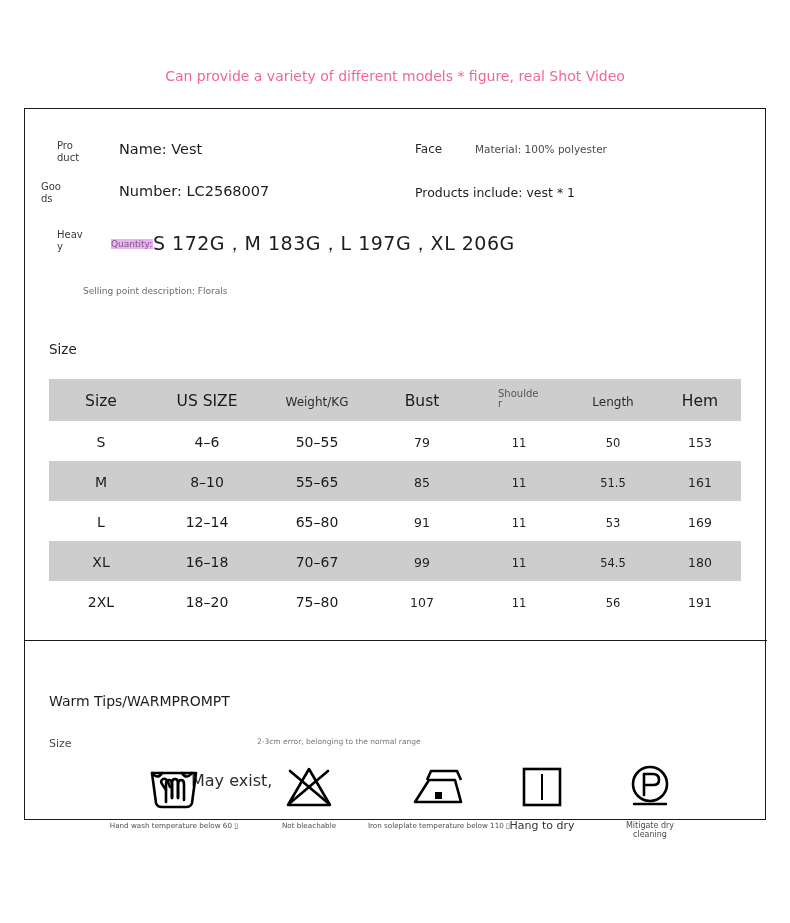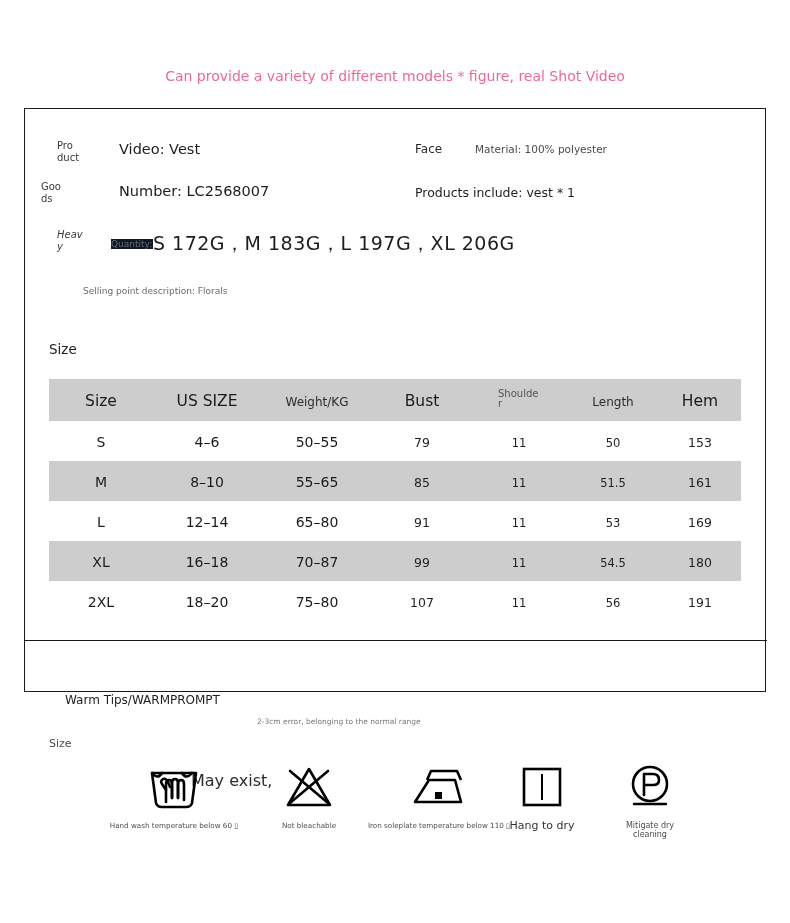--- a/index.html
+++ b/index.html
@@ -23,21 +23,21 @@
   .subtitle {
     position: absolute; left: 0; top: 68px; width: 790px;
     text-align: center;
     font-size: 14px; font-weight: 400;
     color: #f0669a; white-space: nowrap;
   }
 
   
   .frame {
     position: absolute; left: 24px; top: 108px;
-    width: 742px; height: 584px;
+    width: 742px; height: 712px;
     border: 1px solid #1a1a1a;
     background: #fff;
   }
   .divider {
     position: absolute; left: 0; width: 742px; height: 0;
     border-top: 1px solid #1a1a1a;
   }
 
   
   .info-row { position: absolute; left: 0; width: 742px; }
@@ -71,21 +71,21 @@
   table.size-table tbody tr.alt { background: #cdcdcd; }
   .h-lg  { font-size: 15.5px; color: #1a1a1a; }
   .h-md  { font-size: 12px;   color: #2c2c2c; }
   .h-sm  { font-size: 10px;  color: #555; line-height: 10px; display: inline-block;
            width: 42px; text-align: left; word-break: break-all; }
   .c-lg  { font-size: 14px;   color: #1a1a1a; }
   .c-md  { font-size: 12.5px; color: #1f1f1f; }
   .c-sm  { font-size: 11.5px; color: #1f1f1f; }
 
   
-  .tips-title { position: absolute; font-size: 12px; color: #1d1d1d; white-space: nowrap; margin-left: 16px; }
+  .tips-title { position: absolute; font-size: 14px; color: #1d1d1d; white-space: nowrap; }
 
   
   .care-row { position: absolute; left: 0; top: 650px; width: 742px; }
   .care-item {
     position: absolute; text-align: center;
   }
   .care-glyph { height: 56px; display: flex; align-items: center; justify-content: center; }
   .care-cap {
     font-size: 7.2px; color: #4d4d4d; line-height: 9px; margin-top: 6px;
   }
@@ -100,37 +100,37 @@
   <div class="subtitle">Can provide a variety of different models * figure, real Shot Video</div>
 
   <div class="frame">
 
     <div class="info-row">
 
       <div class="lbl-stack" style="left:32px; top:31px;">
         <div>Pro</div>
         <div>duct</div>
       </div>
-      <div class="val-lg" style="left:94px; top:32px;">Video: Vest</div>
+      <div class="val-lg" style="left:94px; top:32px;">Name: Vest</div>
       <div class="side-lbl" style="left:390px; top:33px;">Face</div>
       <div class="val-sm" style="left:450px; top:34px;">Material: 100% polyester</div>
 
       <div class="lbl-stack" style="left:16px; top:72px;">
         <div>Goo</div>
         <div>ds</div>
       </div>
       <div class="val-lg" style="left:94px; top:74px;">Number: LC2568007</div>
       <div class="val-md" style="left:390px; top:76px;">Products include: vest * 1</div>
 
-      <div class="lbl-stack" style="left:32px; top:120px;font-style:italic;">
+      <div class="lbl-stack" style="left:32px; top:120px;">
         <div>Heav</div>
         <div>y</div>
       </div>
       <div class="val-xl" style="left:128px; top:122px;">S 172G，M 183G，L 197G，XL 206G</div>
-      <div class="val-tiny" style="left:86px; top:130px; background:#0f172a; padding-right:1px; z-index:3;">Quantity:</div>
+      <div class="val-tiny" style="left:86px; top:130px; background:#f0abfc; padding-right:1px; z-index:3;">Quantity:</div>
 
       <div class="val-tiny" style="left:58px; top:177px;">Selling point description: Florals</div>
     </div>
 
     <div class="sec-label" style="left:24px; top:232px;">Size</div>
 
     <table class="size-table">
       <colgroup>
         <col style="width:104px">
           <col style="width:108px">
@@ -175,21 +175,21 @@
           <td><span class="c-lg">12–14</span></td>
           <td><span class="c-lg">65–80</span></td>
           <td><span class="c-md">91</span></td>
           <td><span class="c-sm">11</span></td>
           <td><span class="c-sm">53</span></td>
           <td><span class="c-md">169</span></td>
         </tr>
         <tr class="alt">
           <td><span class="c-lg">XL</span></td>
           <td><span class="c-lg">16–18</span></td>
-          <td><span class="c-lg">70–87</span></td>
+          <td><span class="c-lg">70–67</span></td>
           <td><span class="c-md">99</span></td>
           <td><span class="c-sm">11</span></td>
           <td><span class="c-sm">54.5</span></td>
           <td><span class="c-md">180</span></td>
         </tr>
         <tr>
           <td><span class="c-lg">2XL</span></td>
           <td><span class="c-lg">18–20</span></td>
           <td><span class="c-lg">75–80</span></td>
           <td><span class="c-md">107</span></td>
@@ -198,21 +198,21 @@
           <td><span class="c-md">191</span></td>
         </tr>
       </tbody>
     </table>
 
     <div class="divider" style="top:531px;"></div>
 
     <div class="tips-title" style="left:24px; top:584px;">Warm Tips/WARMPROMPT</div>
     <div class="val-tiny" style="left:24px; top:628px; font-size:11px; color:#4a4a4a;">Size</div>
     <div class="val-tiny" style="left:166px; top:626px; font-size:16px; color:#2c2c2c;margin-top:36px;">May exist,</div>
-    <div class="val-tiny" style="left:232px; top:608px; font-size:7.5px; color:#777;">2-3cm error, belonging to the normal range</div>
+    <div class="val-tiny" style="left:232px; top:628px; font-size:7.5px; color:#777;">2-3cm error, belonging to the normal range</div>
 
     <div class="care-row">
 
       <div class="care-item" style="left:84px; top:0; width:130px;">
         <div class="care-glyph">
           <svg width="52" height="46" viewBox="0 0 52 46" fill="none" stroke="#000" stroke-width="2.6">
             <path d="M4 9 L8 39 Q9 43 14 43 L38 43 Q43 43 44 39 L48 9 Z" stroke-linejoin="round"></path>
             <path d="M4 9 Q10 16 14 9" stroke-linecap="round"></path>
             <path d="M44 9 Q38 16 34 9" stroke-linecap="round"></path>
             <path d="M18 38 L18 20 Q18 16 21 16 Q24 16 24 20 L24 34" stroke-linecap="round"></path>

